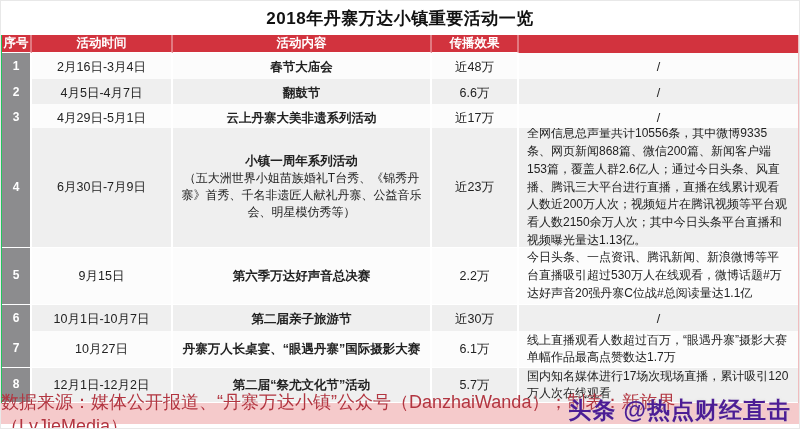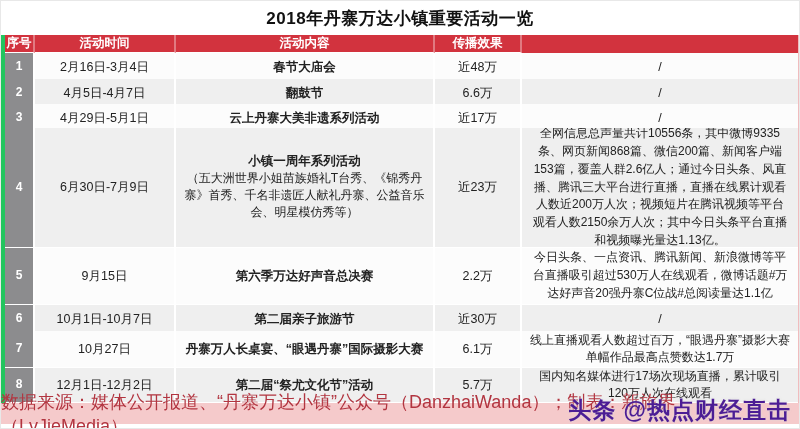--- a/index.html
+++ b/index.html
@@ -4,21 +4,21 @@
 <style>
   * { margin:0; padding:0; box-sizing:border-box; }
   body { font-family:"Liberation Sans","DejaVu Sans",sans-serif; background:#fff; }
   .page {
     position:relative; width:800px; height:429px; background:#fff;
     border:1px solid #e8e8e8; overflow:hidden;
   }
   .title-band { height:34px; display:flex; align-items:center; justify-content:center; background:#fff; }
   .title { font-size:17px; font-weight:bold; color:#111; letter-spacing:.5px; }
 
-  .tbl { width:100%; border-left:4px solid #22c55e; border-right:1px solid #f0bcbe; }
+  .tbl { width:100%; border-left:1px solid #22c55e; border-right:1px solid #f0bcbe; }
   .row { display:grid; grid-template-columns:30px 141px 259px 87px 1fr; width:100%; }
   .cell {
     display:flex; align-items:center; justify-content:center; text-align:center;
     font-size:12.5px; color:#222; border-right:2px solid #fff; border-bottom:1px solid #fff;
     overflow:hidden; line-height:1.3;
   }
   .cell:last-child { border-right:none; }
 
   .hdr { height:18px; background:#d2333e; }
   .hdr .cell { background:#d2333e; color:#fff; font-weight:bold; font-size:12.5px; border-right:2px solid rgba(255,255,255,.35); }
@@ -28,21 +28,21 @@
   .even .cell:not(.numcell) { background:#efefef; }
 
   .r1 { height:26px; } .r2 { height:25px; } .r3 { height:24px; }
   .r4 { height:120px; } .r5 { height:57px; } .r6 { height:26px; }
   .r7 { height:37px; } .r8 { height:35px; }
 
   .content-cell { flex-direction:column; font-weight:bold; padding:14px 2px; }
   .content-sub { font-weight:normal; font-size:12px; line-height:1.45; }
   .content-sub:empty { display:none; }
 
-  .effect-left { justify-content:flex-start; text-align:center; padding:2px 8px; font-size:12px; line-height:1.48; }
+  .effect-left { justify-content:flex-start; text-align:left; padding:2px 8px; font-size:12px; line-height:1.48; }
   .r7 .effect-left, .r8 .effect-left { line-height:1.38; }
 
   .footer-band {
     height:21px; background:#f5cacb; display:flex; align-items:center; justify-content:flex-end;
     padding-right:8px; font-size:18px; color:#b23540;
   }
   .watermark {
     position:absolute; right:8px; bottom:2px; font-size:23px; font-weight:bold; color:#4c1d95;
     letter-spacing:1px; text-shadow:0 0 3px rgba(220,220,220,.9); white-space:nowrap; pointer-events:none;
   }

